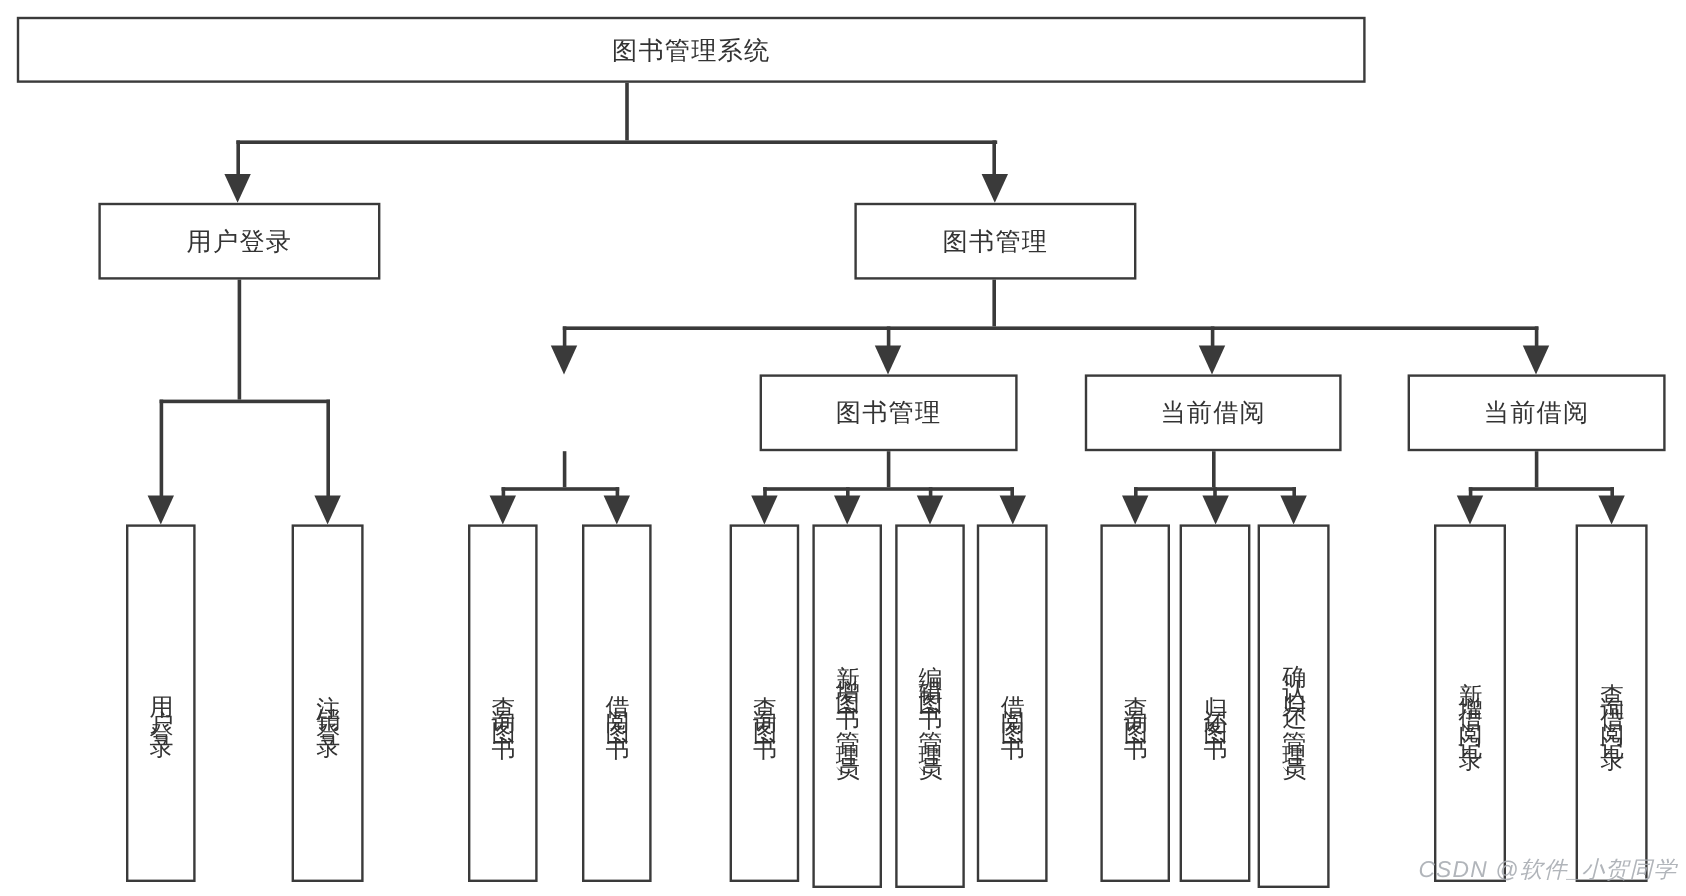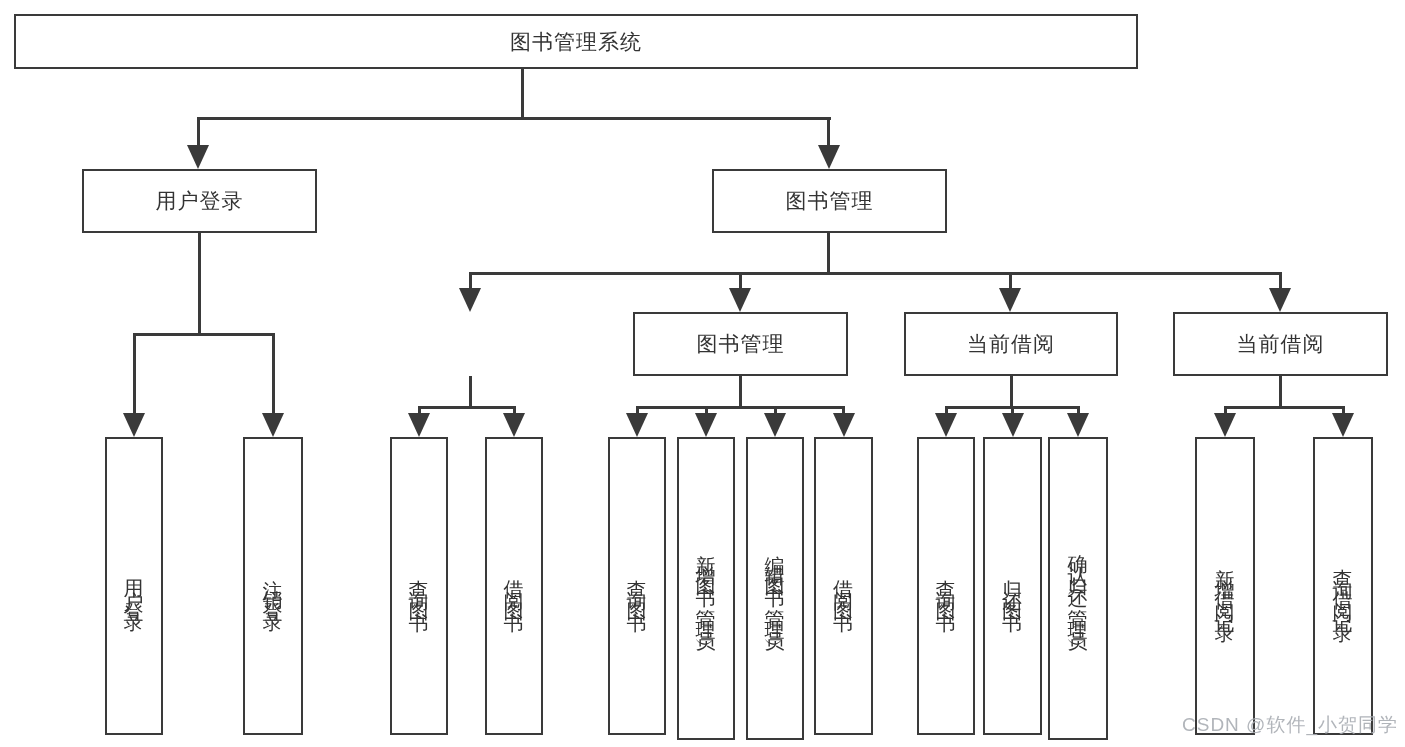--- a/index.html
+++ b/index.html
@@ -49,20 +49,21 @@
   }
   .watermark {
     position: absolute;
     left: 1182px;
     top: 712px;
     font-size: 19px;
     color: var(--watermark);
     opacity: 0.9;
     white-space: nowrap;
     letter-spacing: 1px;
+    font-style: italic;
   }
 </style>
 </head>
 <body>
 
 <div class="canvas">
 
   <div class="node" style="left:14px; top:14px; width:1124px; height:55px;align-items:center;">
     <span class="label">图书管理系统</span>
   </div>

